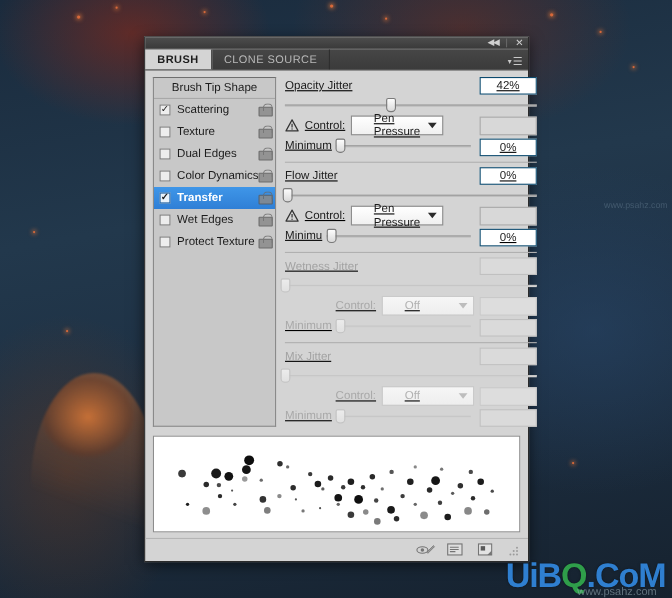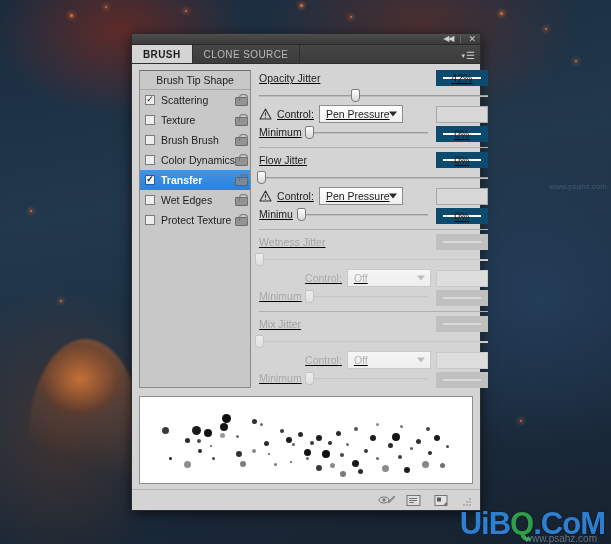--- a/index.html
+++ b/index.html
@@ -153,21 +153,21 @@
   }
 
   
   .sec { position: relative; text-decoration: underline; }
   .sec-div { height: 1px; background: #b0b0b0; margin: 5px 0 4px 0; }
   .row { display: flex; align-items: center; height: 17px; }
   .lbl { font-size: 10.5px; color: #1c1c1c; }
   .lbl.dim { color: #a3a3a3; }
   .val {
     width: 52px; height: 16px; margin-left: auto;
-    background: #fff; border: 7px solid #0c4a6e;
+    background: #fff; border: 1px solid #0c4a6e;
     font-size: 10.5px; color: #1c1c1c;
     display: flex; align-items: center; justify-content: center;
     cursor: text;
   }
   .val.dim { background: #dadada; border-color: #c0c0c0; color: #b5b5b5; }
 
   
   .slider { position: relative; height: 13px; margin: 2px 0 3px 0; }
   .track {
     position: absolute; left: 0; right: 0; top: 6px; height: 2px;
@@ -189,21 +189,21 @@
     width: 13px; height: 12px; position: relative; flex-shrink: 0;
   }
   .warn svg { display: block; }
   .ctrl-lbl { font-size: 10.5px; color: #1c1c1c; }
   .ctrl-lbl.dim { color: #a9a9a9; }
   .select {
     width: 84px; height: 18px;
     background: linear-gradient(#ffffff, #f0f0f0);
     border: 1px solid #8d8d8d;
     display: flex; align-items: center;
-    padding-left: 6px; font-size: 10.5px; color: #1c1c1c;
+    padding-left: 20px; font-size: 10.5px; color: #1c1c1c;
     position: relative; cursor: pointer;
   }
   .select.dim { background: linear-gradient(#f6f6f6,#eeeeee); border-color:#cacaca; color:#b2b2b2; }
   .select .arw {
     position: absolute; right: 5px; top: 50%;
     transform: translateY(-50%);
     width: 0; height: 0;
     border-left: 4px solid transparent; border-right: 4px solid transparent;
     border-top: 5px solid #2b2b2b;
   }
@@ -316,21 +316,21 @@
               <span class="opt-label">Scattering</span>
               <span class="lock"></span>
             </div>
             <div class="opt">
               <span class="cbx"></span>
               <span class="opt-label">Texture</span>
               <span class="lock"></span>
             </div>
             <div class="opt">
               <span class="cbx"></span>
-              <span class="opt-label">Brush Brush</span>
+              <span class="opt-label">Dual Edges</span>
               <span class="lock"></span>
             </div>
             <div class="opt">
               <span class="cbx"></span>
               <span class="opt-label">Color Dynamics</span>
               <span class="lock"></span>
             </div>
             <div class="opt sel">
               <span class="cbx on"></span>
               <span class="opt-label">Transfer</span>

